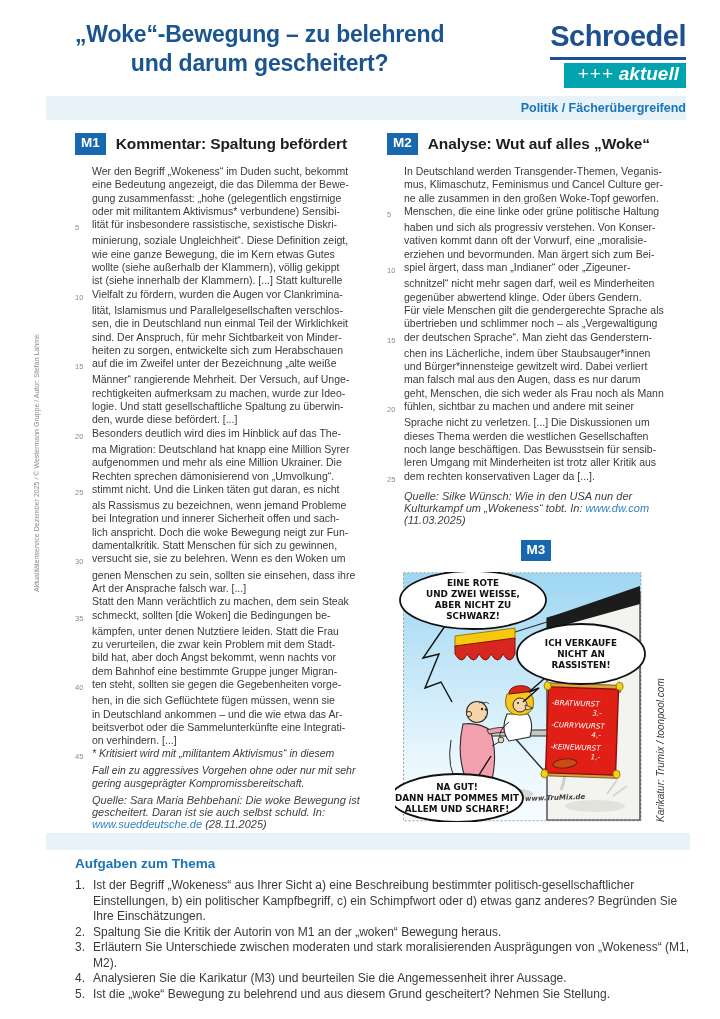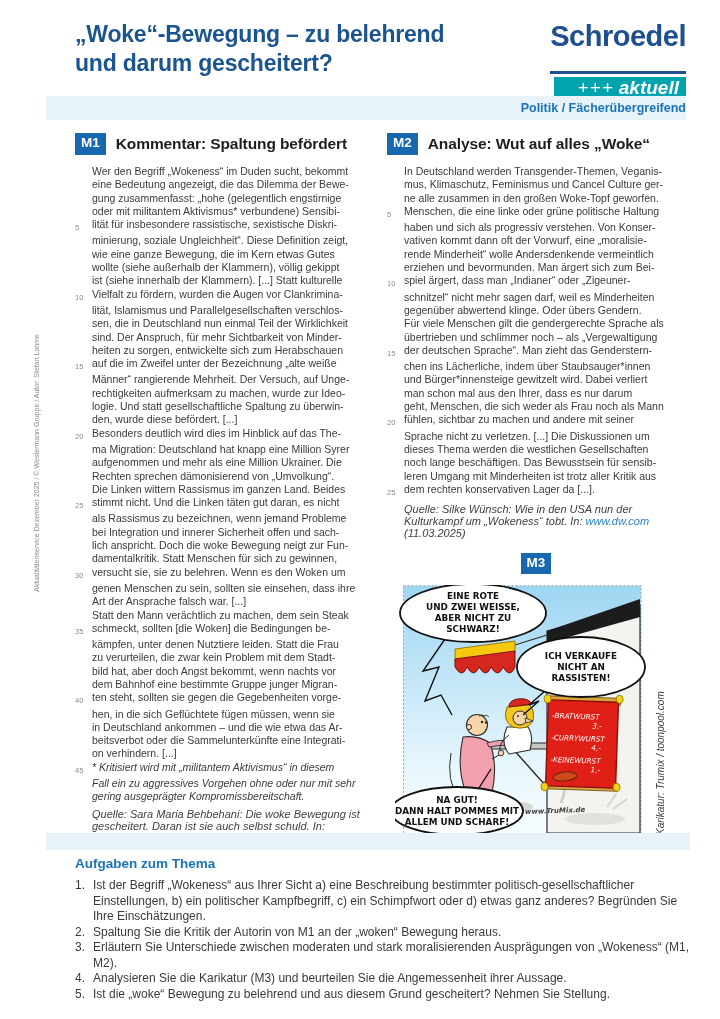--- a/index.html
+++ b/index.html
@@ -8,30 +8,30 @@
     font-family:"Liberation Sans", sans-serif;color:#3a3a3a;overflow:hidden;
   }
   
   .side-note{
     position:absolute;left:33px;top:592px;transform:rotate(-90deg);
     transform-origin:0 0;white-space:nowrap;font-size:7px;color:#8a8a8a;
   }
   
   .title{
     position:absolute;left:75px;top:20px;font-size:23px;line-height:29px;
-    font-weight:bold;color:#1a5590;letter-spacing:-0.2px;
+    font-weight:bold;color:#1a5590;letter-spacing:-0.2px;text-align:center;
   }
   .logo{position:absolute;right:34px;top:22px;text-align:right;}
   .logo .brand{
     display:inline-block;font-size:29px;font-weight:bold;color:#1d4f91;
-    line-height:1;padding-bottom:20px;border-bottom:3px solid #1d4f91;letter-spacing:-0.5px;
+    line-height:1;padding-bottom:6px;border-bottom:3px solid #1d4f91;letter-spacing:-0.5px;
   }
   .logo .box{
     margin-top:3px;background:#00a3ae;color:#fff;font-style:italic;
-    padding:1px 7px 3px 24px;font-size:19px;display:inline-block;line-height:1.1;
+    padding:1px 7px 3px 14px;font-size:19px;display:inline-block;line-height:1.1;
   }
   .logo .box .plus{font-weight:normal;margin-right:5px;letter-spacing:1px;}
   .logo .box .word{font-weight:bold;}
   .category-bar{
     position:absolute;left:46px;right:34px;top:96px;height:24px;background:#e7f2f9;
     color:#1b74b8;font-size:12.5px;font-weight:bold;line-height:24px;text-align:right;
     padding-right:0;box-sizing:border-box;
   }
   
   .columns{position:absolute;left:75px;top:133px;width:610px;display:flex;gap:20px;justify-content:space-between;}
@@ -185,24 +185,20 @@
         </div>
         <div class="tline">
           <span class="lnum"></span>
           <span class="ltext">aufgenommen und mehr als eine Million Ukrainer. Die</span>
         </div>
         <div class="tline">
           <span class="lnum"></span>
           <span class="ltext">Rechten sprechen dämonisierend von „Umvolkung“.</span>
         </div>
         <div class="tline">
-          <span class="lnum"></span>
-          <span class="ltext">Die Linken wittern Rassismus im ganzen Land. Beides</span>
-        </div>
-        <div class="tline">
           <span class="lnum">25</span>
           <span class="ltext">stimmt nicht. Und die Linken täten gut daran, es nicht</span>
         </div>
         <div class="tline">
           <span class="lnum"></span>
           <span class="ltext">als Rassismus zu bezeichnen, wenn jemand Probleme</span>
         </div>
         <div class="tline">
           <span class="lnum"></span>
           <span class="ltext">bei Integration und innerer Sicherheit offen und sach-</span>
@@ -314,24 +310,20 @@
         <div class="tline">
           <span class="lnum"></span>
           <span class="ltext">haben und sich als progressiv verstehen. Von Konser-</span>
         </div>
         <div class="tline">
           <span class="lnum"></span>
           <span class="ltext">vativen kommt dann oft der Vorwurf, eine „moralisie-</span>
         </div>
         <div class="tline">
           <span class="lnum"></span>
-          <span class="ltext">rende Minderheit“ wolle Andersdenkende vermeintlich</span>
-        </div>
-        <div class="tline">
-          <span class="lnum"></span>
           <span class="ltext">erziehen und bevormunden. Man ärgert sich zum Bei-</span>
         </div>
         <div class="tline">
           <span class="lnum">10</span>
           <span class="ltext">spiel ärgert, dass man „Indianer“ oder „Zigeuner-</span>
         </div>
         <div class="tline">
           <span class="lnum"></span>
           <span class="ltext">schnitzel“ nicht mehr sagen darf, weil es Minderheiten</span>
         </div>
@@ -354,21 +346,21 @@
         <div class="tline">
           <span class="lnum"></span>
           <span class="ltext">chen ins Lächerliche, indem über Staubsauger*innen</span>
         </div>
         <div class="tline">
           <span class="lnum"></span>
           <span class="ltext">und Bürger*innensteige gewitzelt wird. Dabei verliert</span>
         </div>
         <div class="tline">
           <span class="lnum"></span>
-          <span class="ltext">man schon mal aus den Ihrer, dass es nur darum</span>
+          <span class="ltext">man falsch mal aus den Augen, dass es nur darum</span>
         </div>
         <div class="tline">
           <span class="lnum"></span>
           <span class="ltext">geht, Menschen, die sich weder als Frau noch als Mann</span>
         </div>
         <div class="tline">
           <span class="lnum">20</span>
           <span class="ltext">fühlen, sichtbar zu machen und andere mit seiner</span>
         </div>
         <div class="tline">

